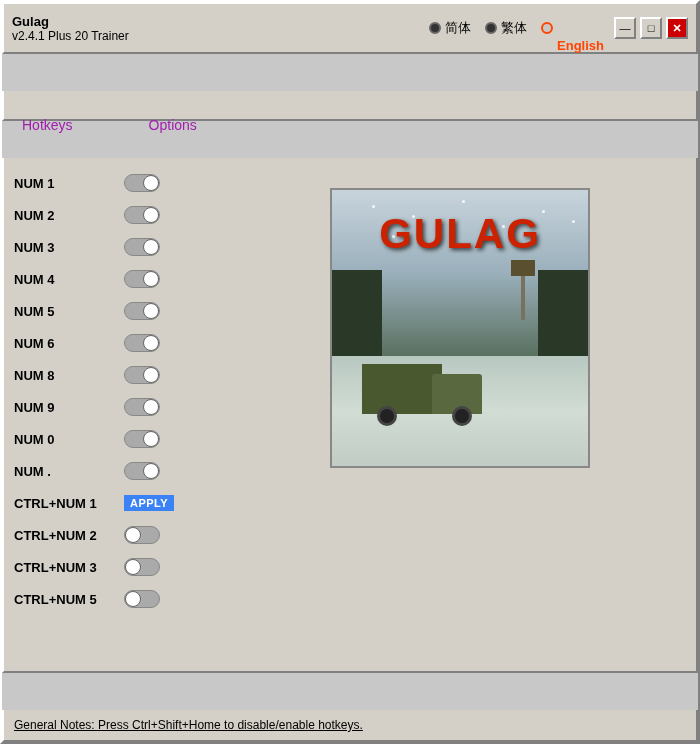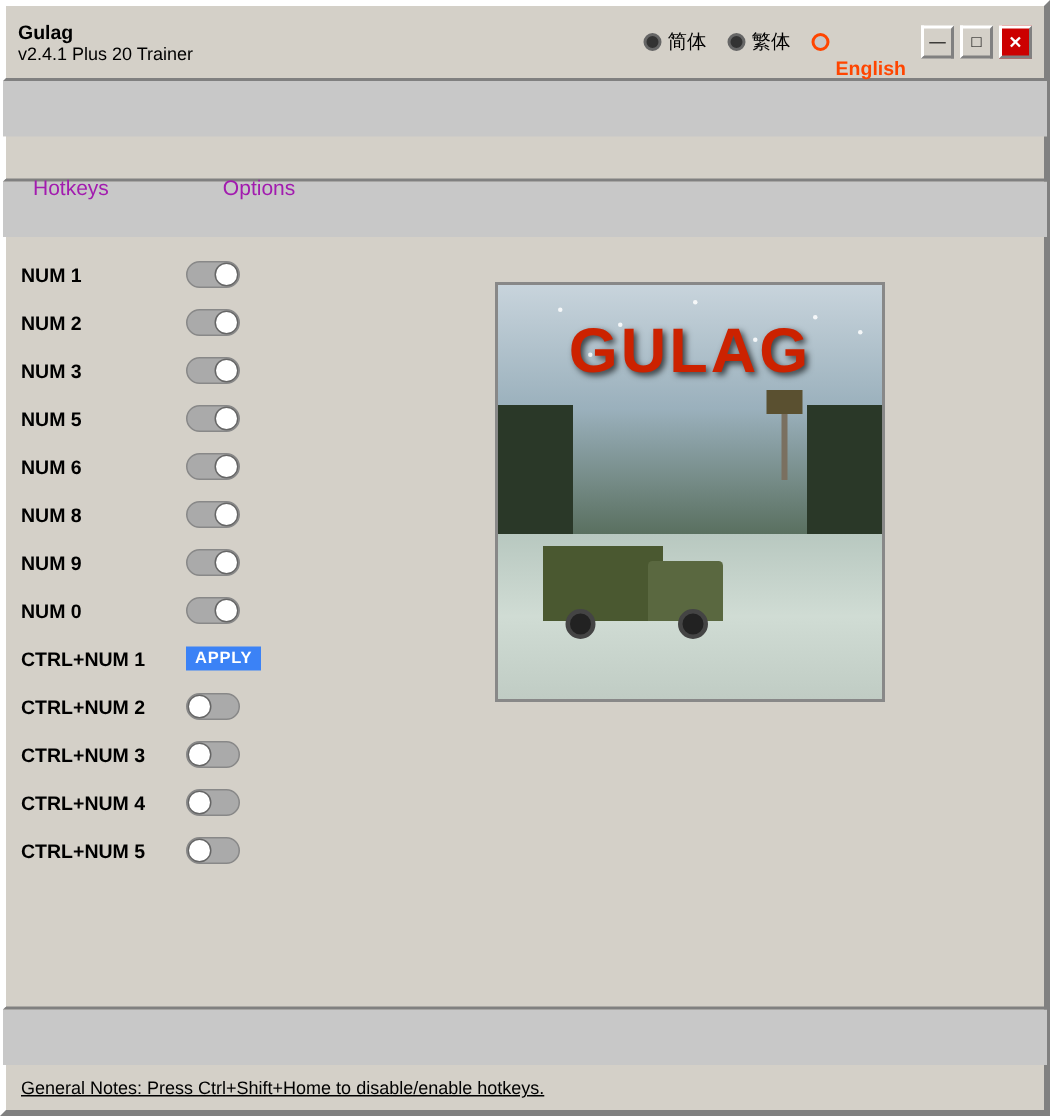--- a/index.html
+++ b/index.html
@@ -414,20 +414,26 @@
               <div class="knob"></div>
             </div>
           </div>
           <div class="hotkey-row">
             <span class="hotkey-label">NUM 3</span>
             <div class="toggle-switch">
               <div class="knob"></div>
             </div>
           </div>
           <div class="hotkey-row">
+            <span class="hotkey-label">NUM 4</span>
+            <div class="toggle-switch">
+              <div class="knob"></div>
+            </div>
+          </div>
+          <div class="hotkey-row">
             <span class="hotkey-label">NUM 5</span>
             <div class="toggle-switch">
               <div class="knob"></div>
             </div>
           </div>
           <div class="hotkey-row">
             <span class="hotkey-label">NUM 6</span>
             <div class="toggle-switch">
               <div class="knob"></div>
             </div>
@@ -439,42 +445,42 @@
             </div>
           </div>
           <div class="hotkey-row">
             <span class="hotkey-label">NUM 9</span>
             <div class="toggle-switch">
               <div class="knob"></div>
             </div>
           </div>
           <div class="hotkey-row">
             <span class="hotkey-label">NUM 0</span>
+            <div class="toggle-switch">
+              <div class="knob"></div>
+            </div>
+          </div>
+          <div class="hotkey-row">
+            <span class="hotkey-label">NUM .</span>
             <div class="toggle-switch">
               <div class="knob"></div>
             </div>
           </div>
           <div class="hotkey-row">
             <span class="hotkey-label">CTRL+NUM 1</span>
             <button class="apply-btn">APPLY</button>
           </div>
           <div class="hotkey-row">
             <span class="hotkey-label">CTRL+NUM 2</span>
             <div class="toggle-switch off">
               <div class="knob"></div>
             </div>
           </div>
           <div class="hotkey-row">
             <span class="hotkey-label">CTRL+NUM 3</span>
-            <div class="toggle-switch off">
-              <div class="knob"></div>
-            </div>
-          </div>
-          <div class="hotkey-row">
-            <span class="hotkey-label">CTRL+NUM 4</span>
             <div class="toggle-switch off">
               <div class="knob"></div>
             </div>
           </div>
           <div class="hotkey-row">
             <span class="hotkey-label">CTRL+NUM 5</span>
             <div class="toggle-switch off">
               <div class="knob"></div>
             </div>
           </div>

